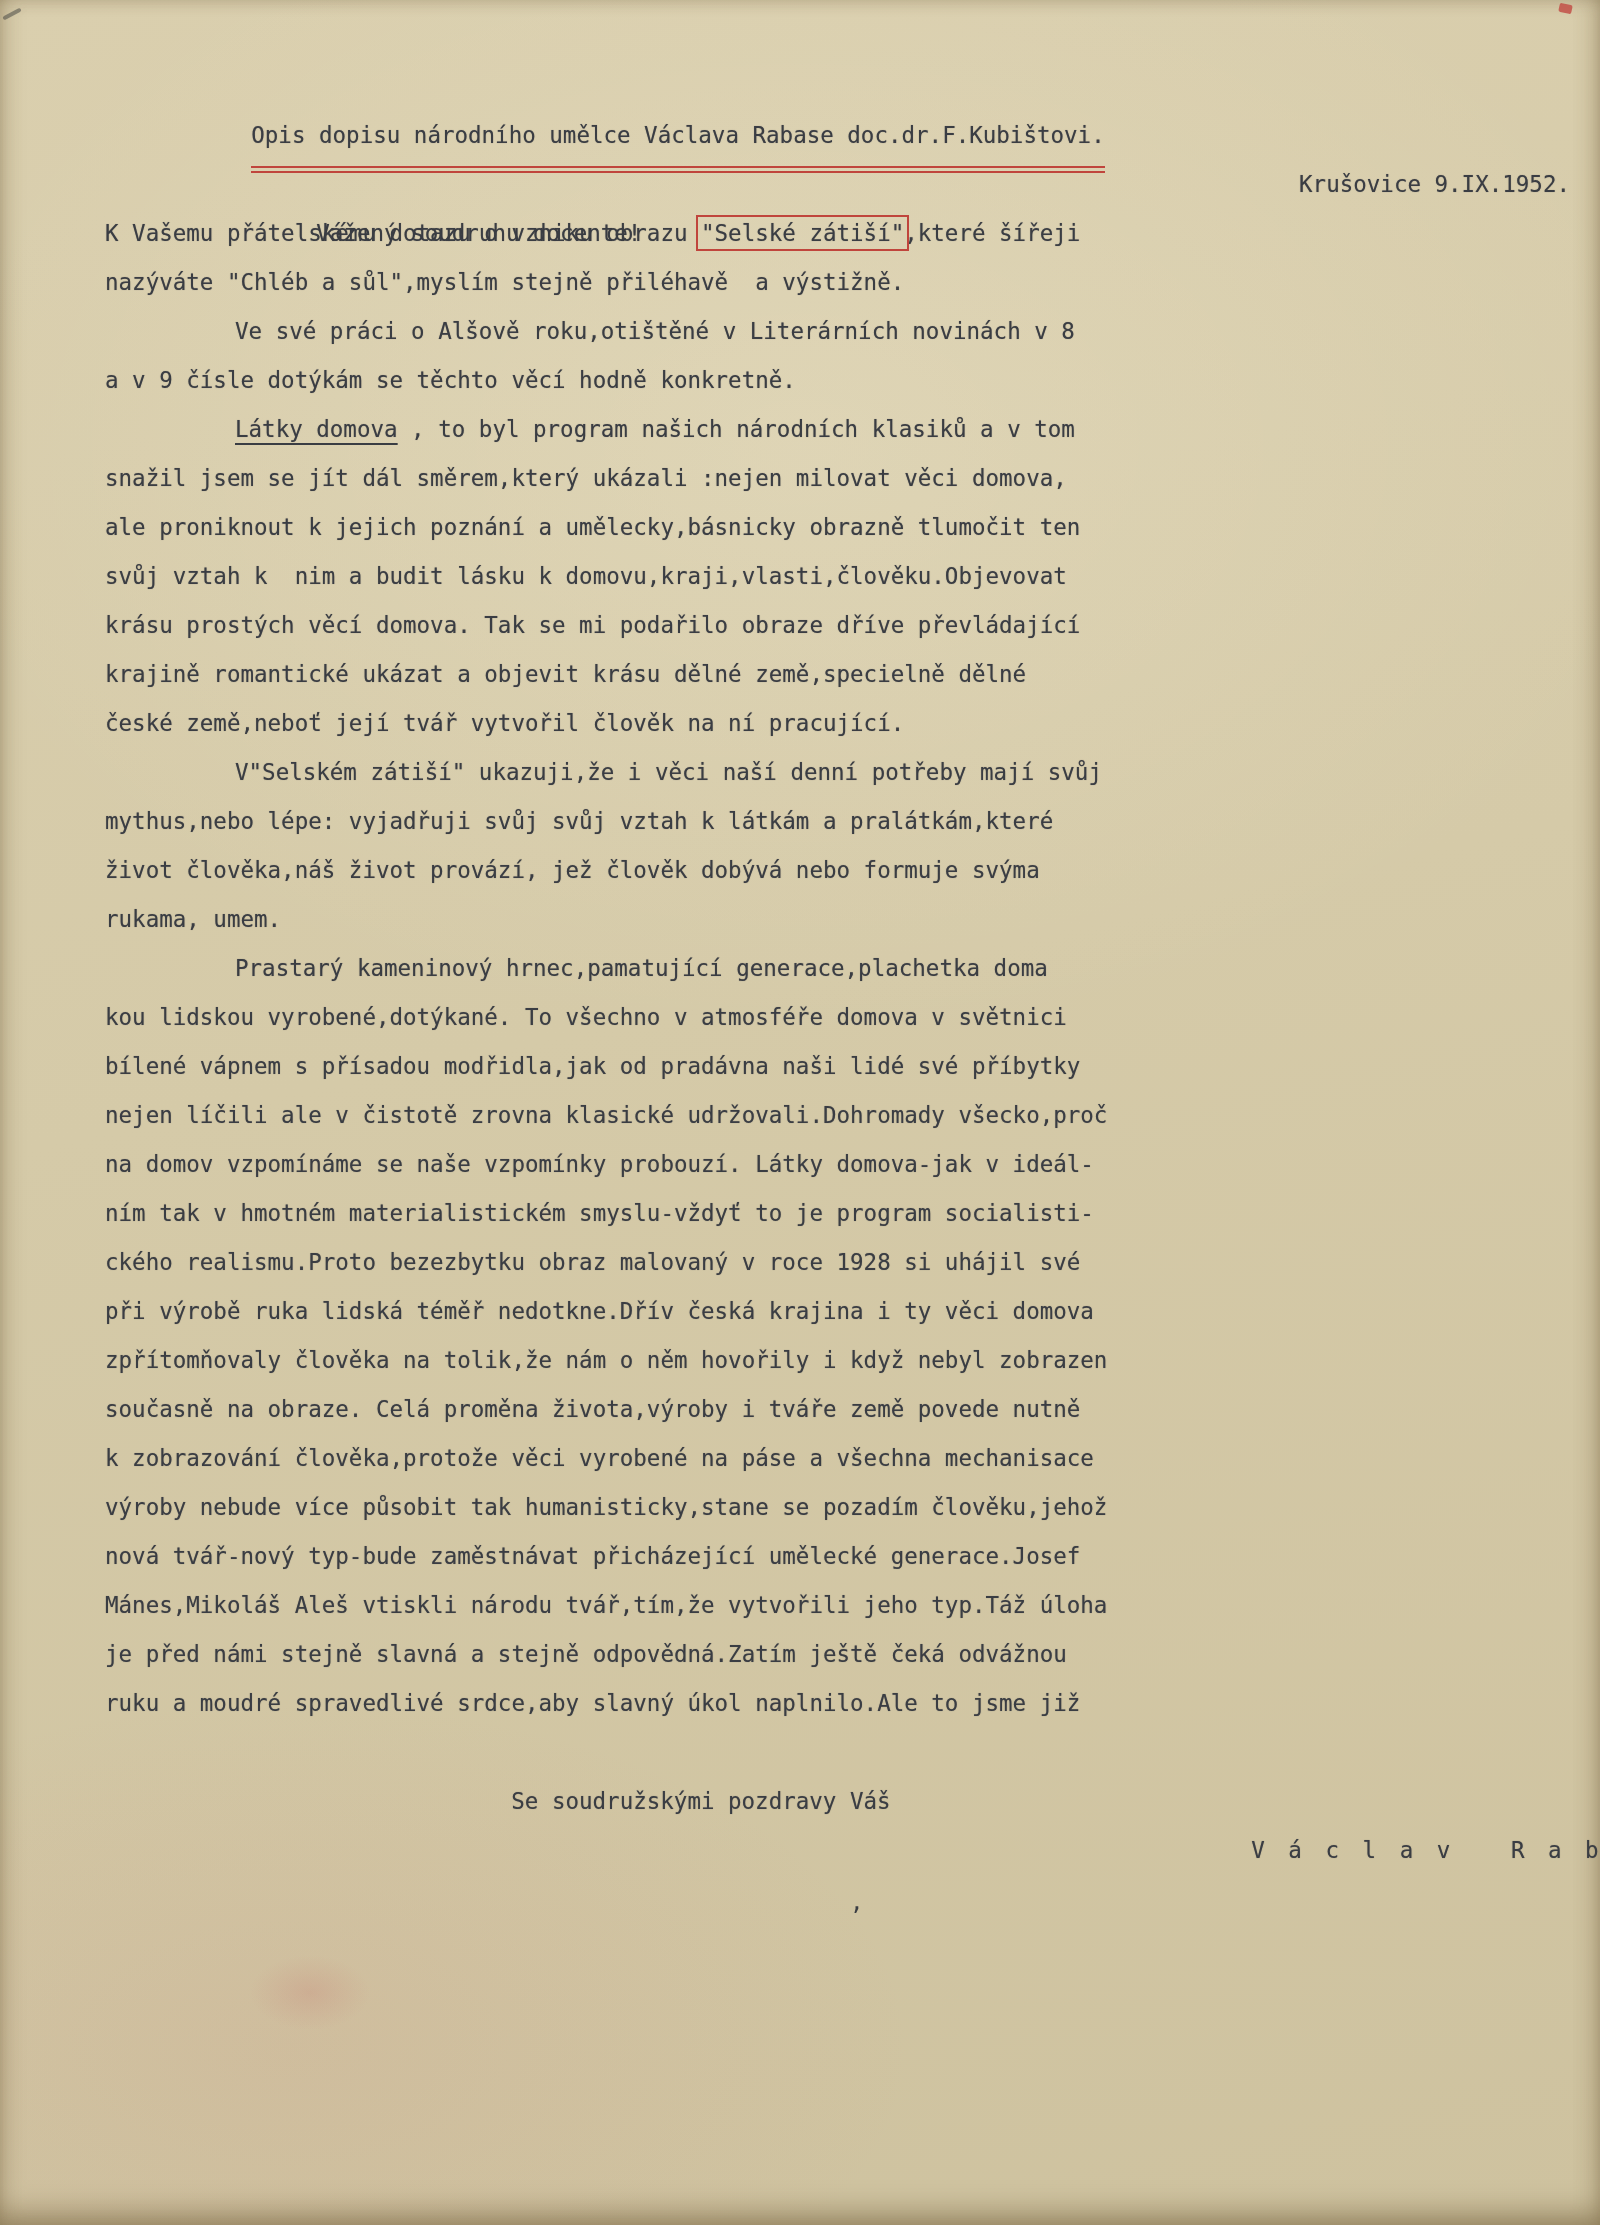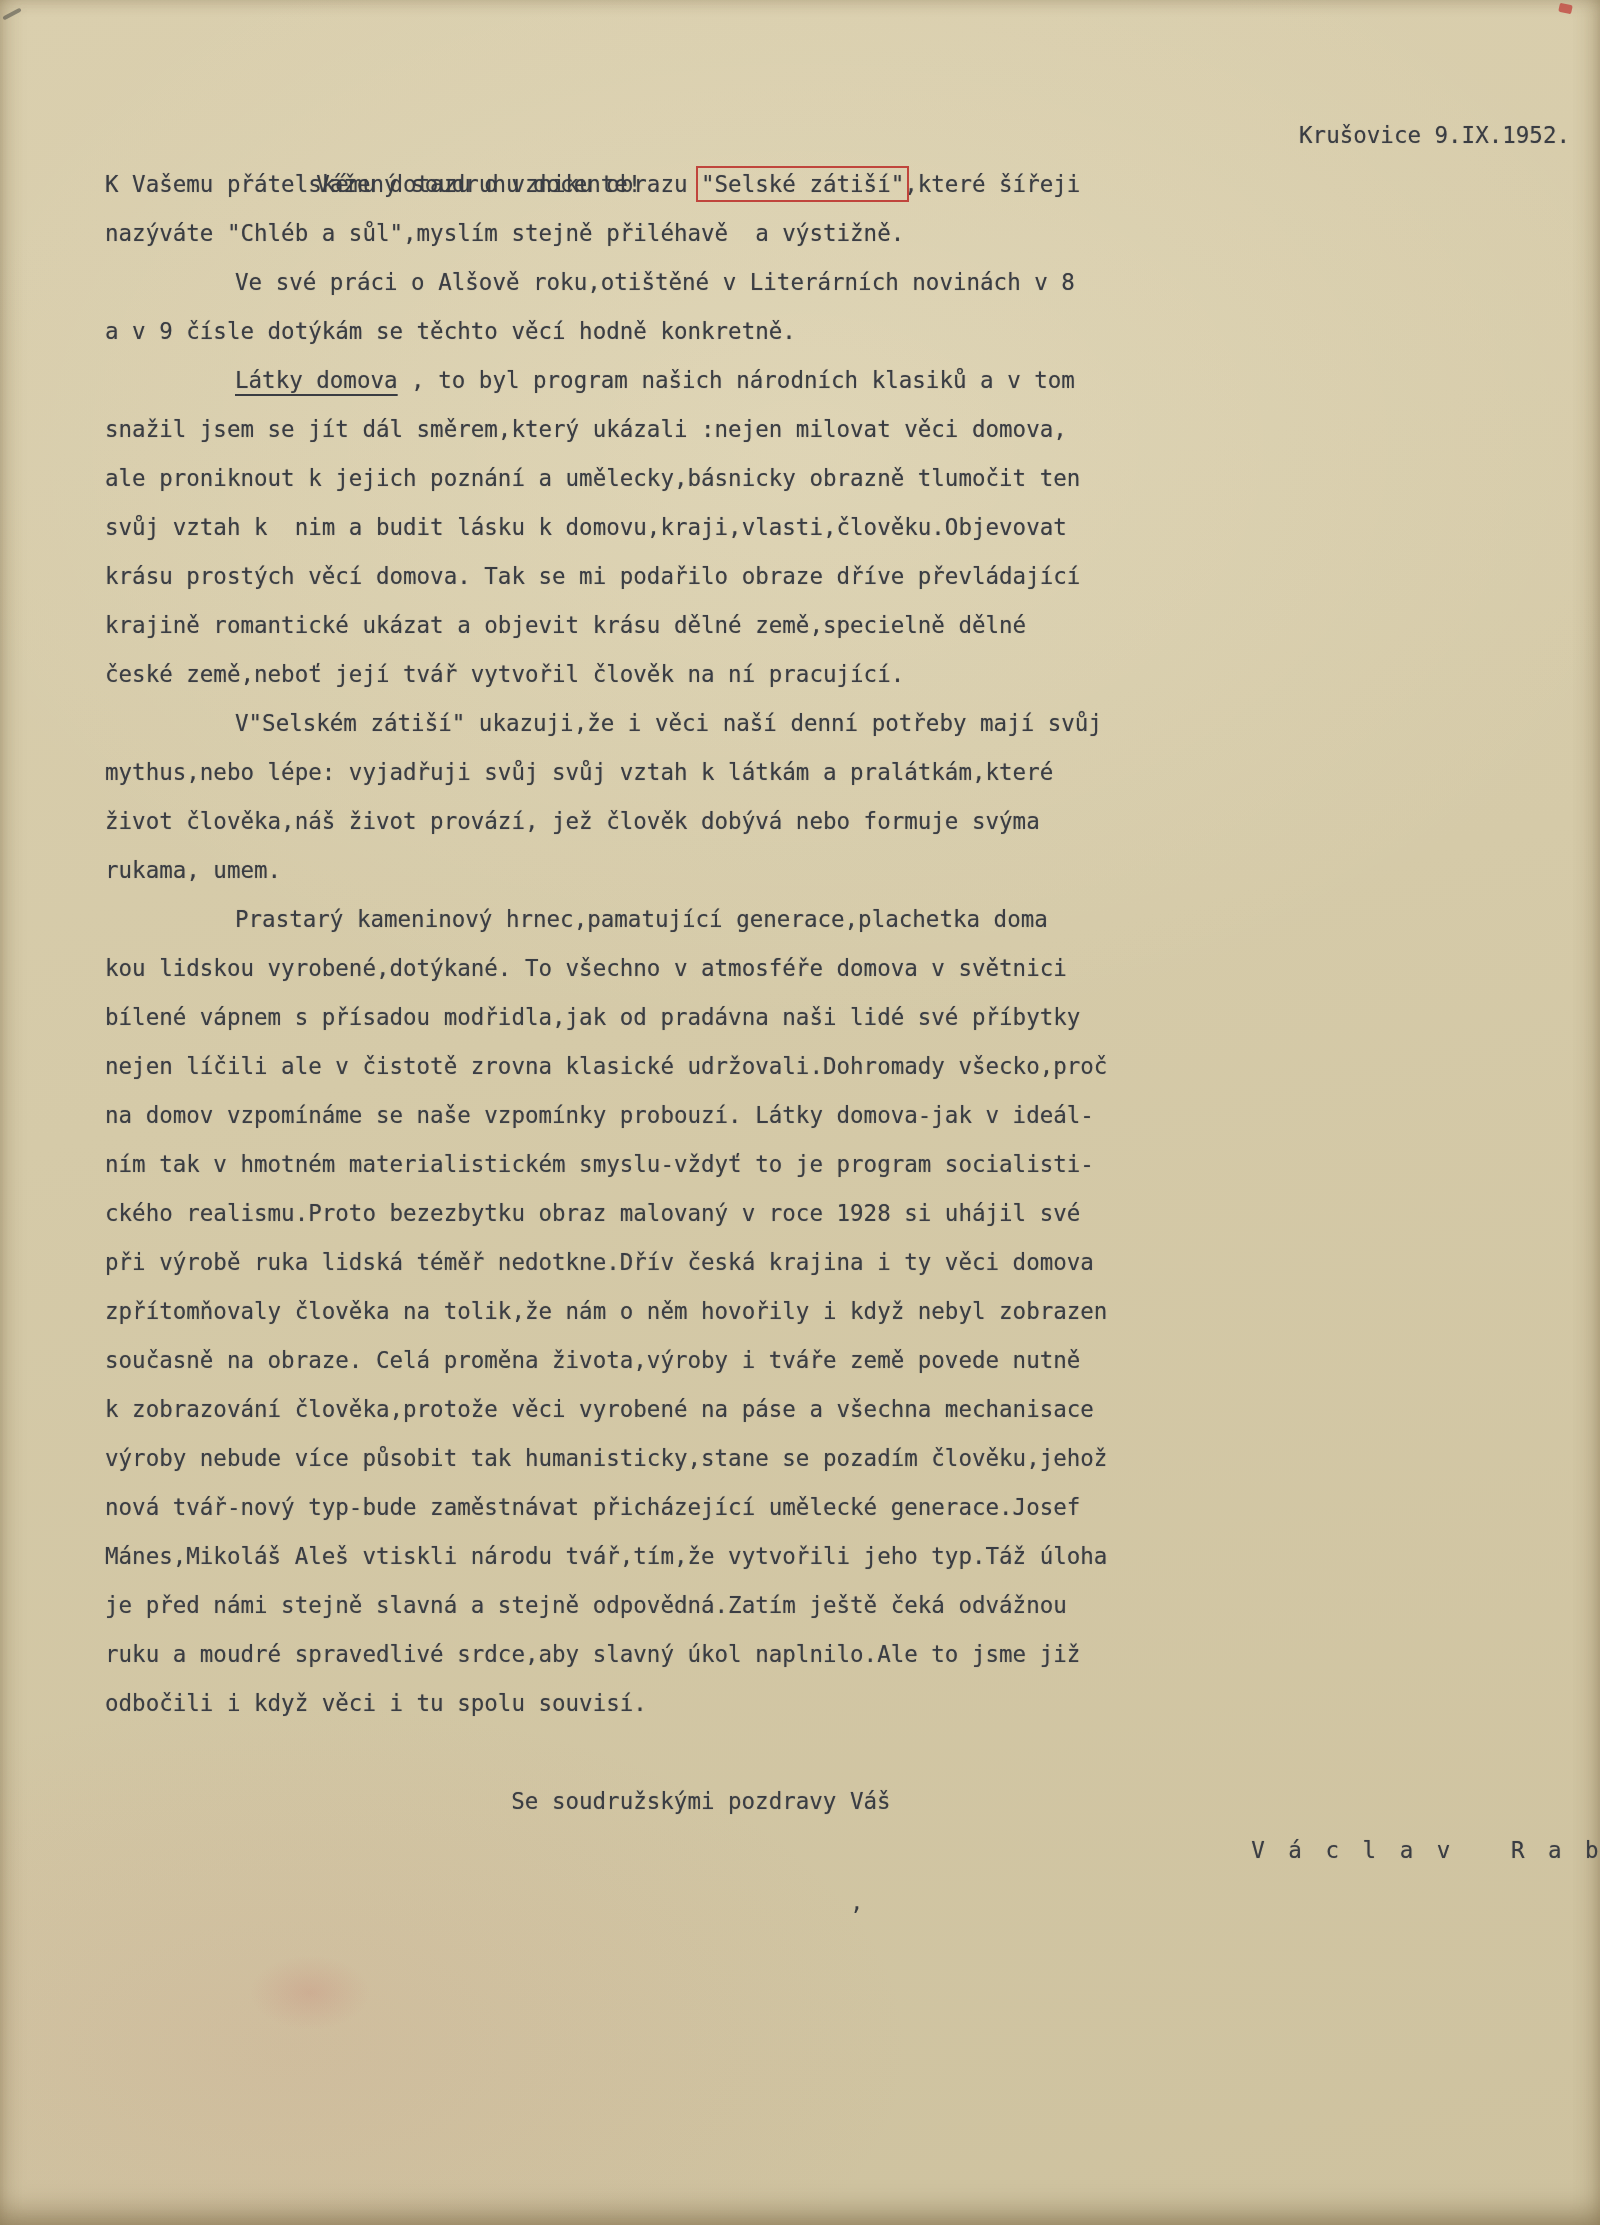--- a/index.html
+++ b/index.html
@@ -75,20 +75,23 @@
 <body>
 
 <div class="page">
 
   <div class="corner-scratch"></div>
   <div class="red-dot"></div>
   <div class="smudge"></div>
 
   <div class="textblock">
 
+    <div class="line title-line">
+      <span class="title-text">Opis dopisu národního umělce Václava Rabase doc.dr.F.Kubištovi.</span>
+    </div>
 
     <div class="line date-line">
       <span>Krušovice 9.IX.1952.</span>
     </div>
 
     <div class="line salutation-line">
       <span>Vážený soudruhu docente!</span>
     </div>
 
     <div id="body-lines">
@@ -116,21 +119,20 @@
         <div class="line"><span>ckého realismu.Proto bezezbytku obraz malovaný v roce 1928 si uhájil své</span></div>
         <div class="line"><span>při výrobě ruka lidská téměř nedotkne.Dřív česká krajina i ty věci domova</span></div>
         <div class="line"><span>zpřítomňovaly člověka na tolik,že nám o něm hovořily i když nebyl zobrazen</span></div>
         <div class="line"><span>současně na obraze. Celá proměna života,výroby i tváře země povede nutně</span></div>
         <div class="line"><span>k zobrazování člověka,protože věci vyrobené na páse a všechna mechanisace</span></div>
         <div class="line"><span>výroby nebude více působit tak humanisticky,stane se pozadím člověku,jehož</span></div>
         <div class="line"><span>nová tvář-nový typ-bude zaměstnávat přicházející umělecké generace.Josef</span></div>
         <div class="line"><span>Mánes,Mikoláš Aleš vtiskli národu tvář,tím,že vytvořili jeho typ.Táž úloha</span></div>
         <div class="line"><span>je před námi stejně slavná a stejně odpovědná.Zatím ještě čeká odvážnou</span></div>
         <div class="line"><span>ruku a moudré spravedlivé srdce,aby slavný úkol naplnilo.Ale to jsme již</span></div>
-        <div class="line"><span>odbočili i když věci i tu spolu souvisí.</span></div>
       </div>
 
     <div class="line closing-line">
       <span>Se soudružskými pozdravy Váš</span>
     </div>
 
     <div class="line signature-line">
       <span>V á c l a v   R a b a s</span>
     </div>
 

